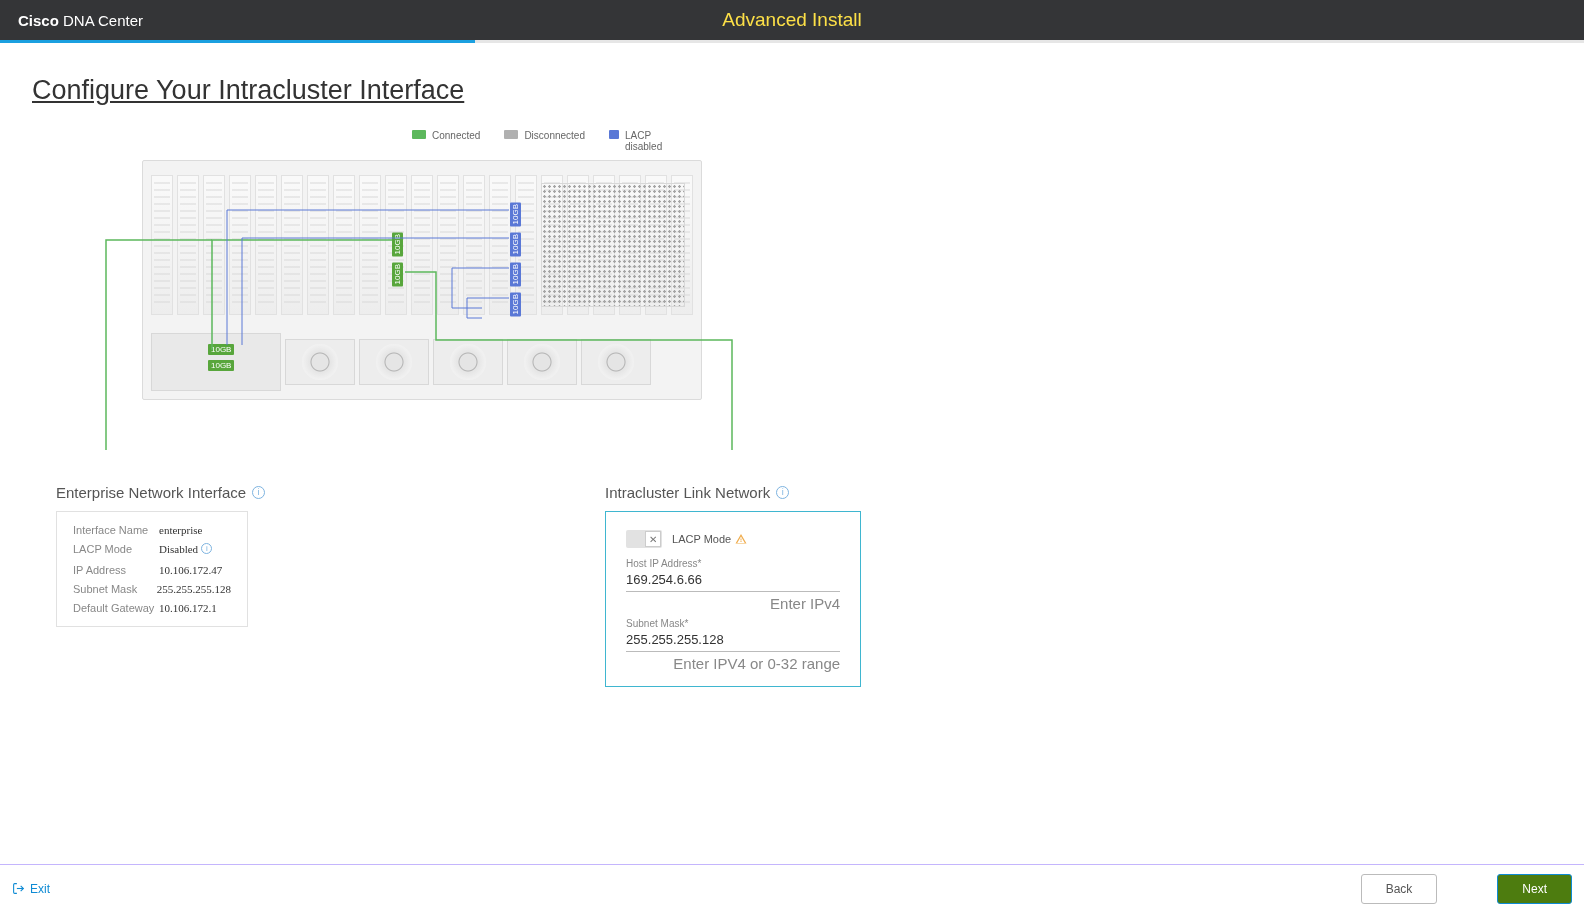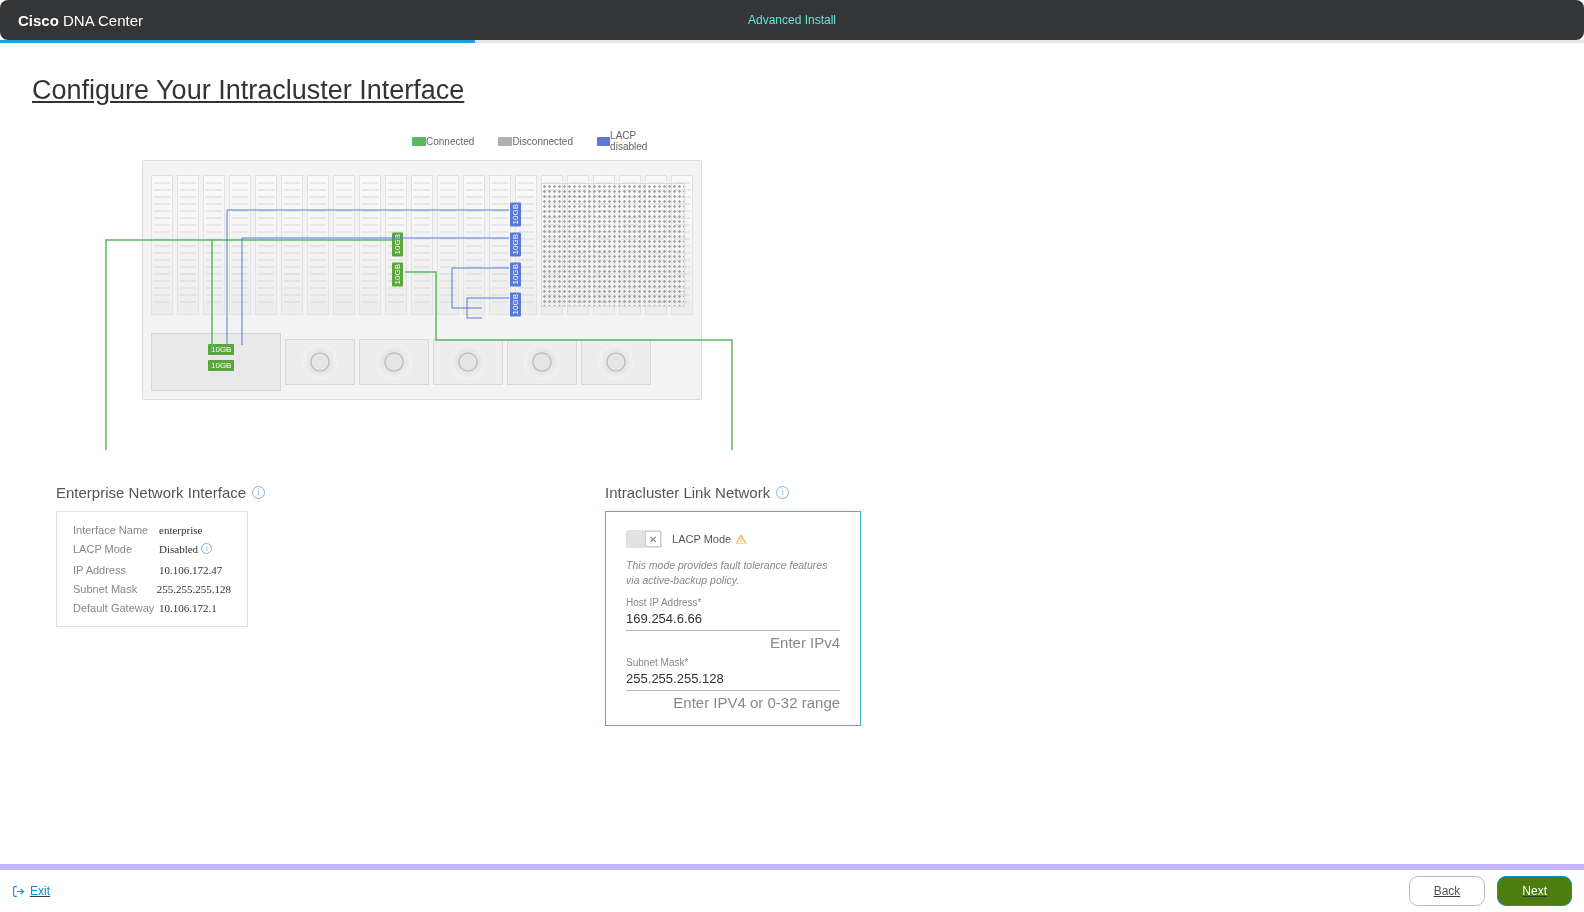--- a/index.html
+++ b/index.html
@@ -1,27 +1,27 @@
 <!DOCTYPE html>
 <html><head>
 <meta charset="utf-8">
 <style>
 * { box-sizing: border-box; margin: 0; padding: 0; }
 body { font-family: -apple-system, BlinkMacSystemFont, "Segoe UI", Helvetica, Arial, sans-serif; background: #fff; width: 1584px; height: 912px; overflow: hidden; position: relative; color: #39393b; }
-.topbar { background: #343537; height: 40px; display: flex; align-items: center; padding: 0 18px; color: #fff; position: relative; border-radius: 8px; }
+.topbar { background: #343537; height: 40px; display: flex; align-items: center; padding: 0 18px; color: #fff; position: relative; }
 .brand { font-size: 15px; }
 .brand b { font-weight: 700; }
-.mode { position: absolute; left: 50%; transform: translateX(-50%); font-size: 12px; color: #5eead4; }
+.mode { position: absolute; left: 50%; transform: translateX(-50%); font-size: 19px; color: #fde047; }
 .progress-track { height: 3px; background: #e6e6e6; width: 100%; }
 .progress-fill { height: 100%; background: #1ba0e0; }
 .page-title { font-size: 27px; font-weight: 300; margin: 32px 0 0 32px; color: #333; text-decoration: underline; }
 .content { position: relative; padding: 0 32px; }
 
 .legend { display: flex; gap: 24px; justify-content: center; margin: 24px 0 8px 380px; width: 260px; font-size: 10px; color: #666; }
-.legend-item { display: flex; align-items: center; }
+.legend-item { display: flex; align-items: flex-start; gap: 6px; }
 .swatch { width: 14px; height: 9px; border-radius: 1px; }
 .sw-green { background: #5cb85c; }
 .sw-grey { background: #b0b0b0; }
 .sw-blue { background: #5a78d6; }
 
 .diagram { position: relative; width: 800px; height: 300px; margin-left: 40px; }
 .chassis { position: absolute; left: 70px; top: 0; width: 560px; height: 240px; background: #efefef; border: 1px solid #d0d0d0; border-radius: 2px; opacity: 0.75; }
 .slots { position: absolute; top: 14px; left: 8px; right: 8px; height: 140px; display: flex; gap: 4px; }
 .slot { flex: 1; background: linear-gradient(#f8f8f8 0, #e8e8e8 100%); border: 1px solid #d8d8d8; position: relative; }
 .slot::after { content: ''; position: absolute; top: 6px; left: 2px; right: 2px; bottom: 6px; background: repeating-linear-gradient(to bottom, #ccc 0, #ccc 2px, transparent 2px, transparent 7px); opacity: 0.5; }
@@ -50,25 +50,25 @@
 .toggle-row { display: flex; align-items: center; gap: 10px; margin-bottom: 10px; }
 .toggle { width: 36px; height: 18px; background: #e2e2e2; border-radius: 2px; position: relative; cursor: pointer; }
 .toggle-knob { position: absolute; right: 1px; top: 1px; width: 16px; height: 16px; background: #fff; border: 1px solid #ccc; display: flex; align-items: center; justify-content: center; font-size: 10px; color: #777; }
 .toggle-label { font-size: 11px; color: #555; display: flex; align-items: center; gap: 4px; }
 .warn-icon { display: inline-flex; color: #f0ad4e; }
 .desc { font-style: italic; color: #888; font-size: 10.5px; line-height: 1.4; margin-bottom: 10px; }
 .field-label { font-size: 10px; color: #888; margin-top: 6px; }
 .field-input { width: 100%; border: none; border-bottom: 1px solid #bbb; font-size: 13px; padding: 3px 0 4px; color: #333; outline: none; background: transparent; }
 .hint { text-align: right; font-size: 15px; color: #888; margin-top: 3px; }
 
-.footer { position: absolute; bottom: 0; left: 0; right: 0; height: 48px; border-top: 6px solid #c4b5fd; display: flex; align-items: center; padding: 9px 12px; background: #fff; text-decoration: underline; }
+.footer { position: absolute; bottom: 0; left: 0; right: 0; height: 48px; border-top: 1px solid #c4b5fd; display: flex; align-items: center; padding: 9px 12px; background: #fff; }
 .exit-link { color: #0f8bd4; font-size: 12px; display: flex; align-items: center; gap: 5px; cursor: pointer; }
 .exit-icon { display: inline-flex; }
 .footer-spacer { flex: 1; }
-.btn { height: 30px; padding: 0 24px; font-size: 12px; border-radius: 9px; cursor: pointer; display: inline-flex; align-items: center; justify-content: center; }
+.btn { height: 30px; padding: 0 24px; font-size: 12px; border-radius: 3px; cursor: pointer; display: inline-flex; align-items: center; justify-content: center; margin-left: 48px; }
 .btn-secondary { background: #fff; border: 1px solid #bbb; color: #555; margin-right: 12px; }
 .btn-primary { background: #4d7c0f; border: 1px solid #0f8bd4; color: #fff; }
 </style>
 </head>
 <body>
 
 <div class="topbar">
   <span class="brand">
     <b>Cisco</b><span> DNA Center</span>
   </span>
@@ -195,21 +195,20 @@
           </div>
           <span class="toggle-label">
             <span>LACP Mode</span>
             <span class="warn-icon">
               <svg width="12" height="12" viewBox="0 0 24 24">
                   <path fill="#f0ad4e" d="M12 2 1 21h22L12 2zm0 5 7.5 13h-15L12 7zm-1 4v4h2v-4h-2zm0 5v2h2v-2h-2z"></path>
                 </svg>
             </span>
           </span>
         </div>
-        <div class="desc">This mode provides fault tolerance features via active-backup policy.</div>
 
         <div class="field-label">Host IP Address*</div>
         <input class="field-input" value="169.254.6.66" style="">
         <div class="hint">Enter IPv4</div>
 
         <div class="field-label">Subnet Mask*</div>
         <input class="field-input" value="255.255.255.128" style="">
         <div class="hint">Enter IPV4 or 0-32 range</div>
       </div>
     </div>

